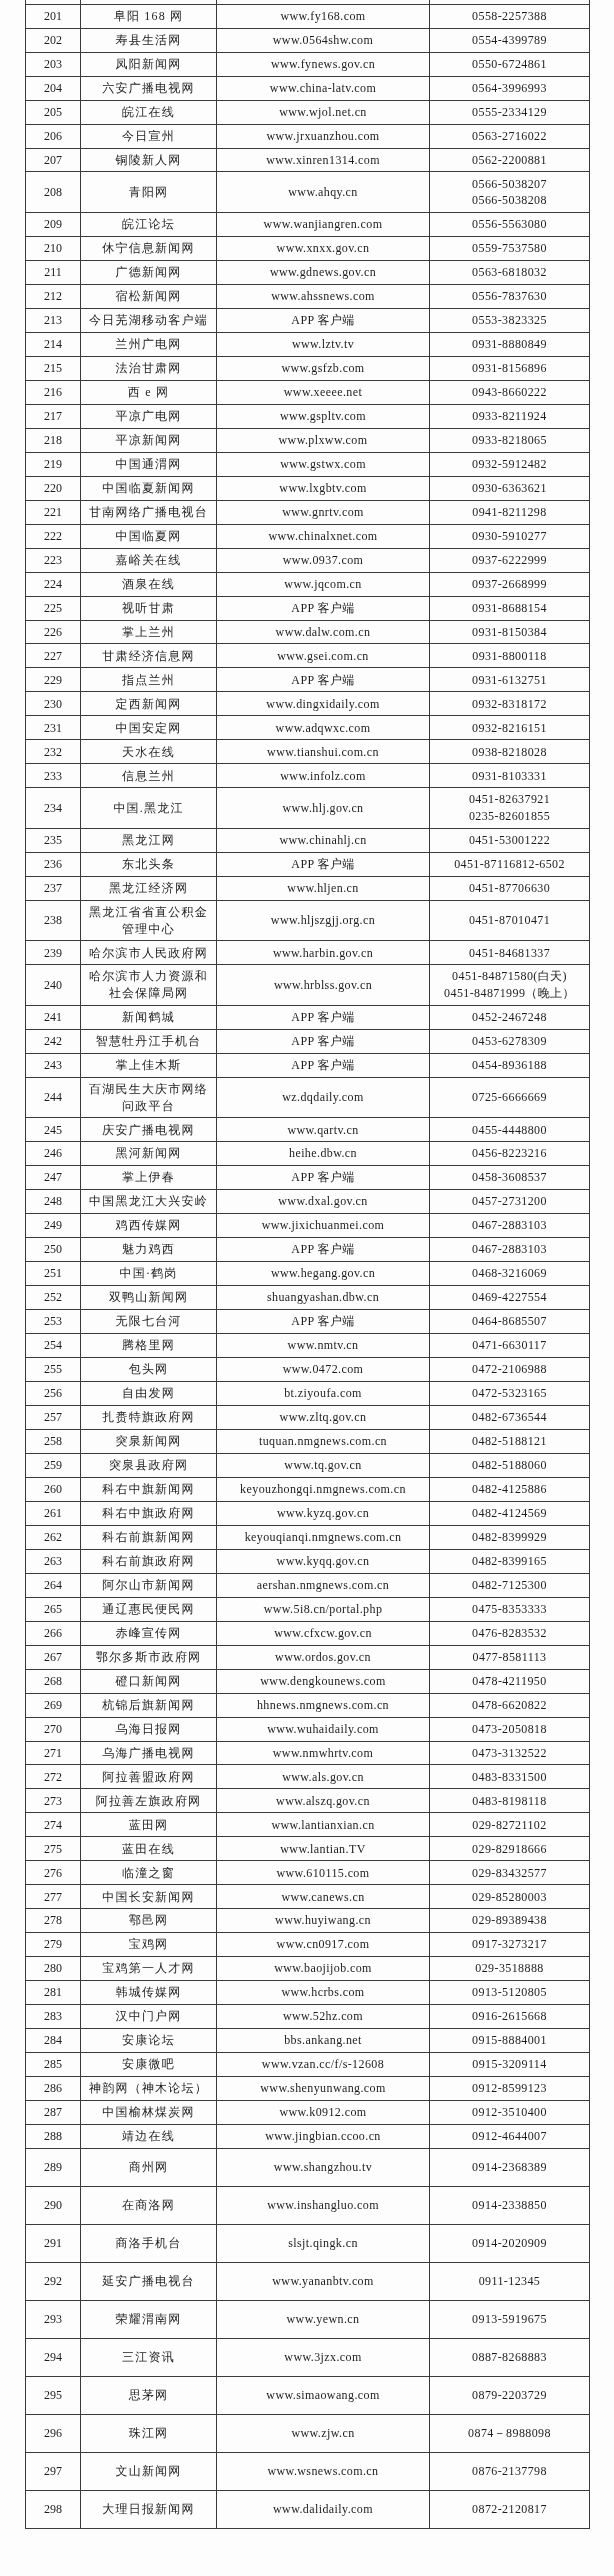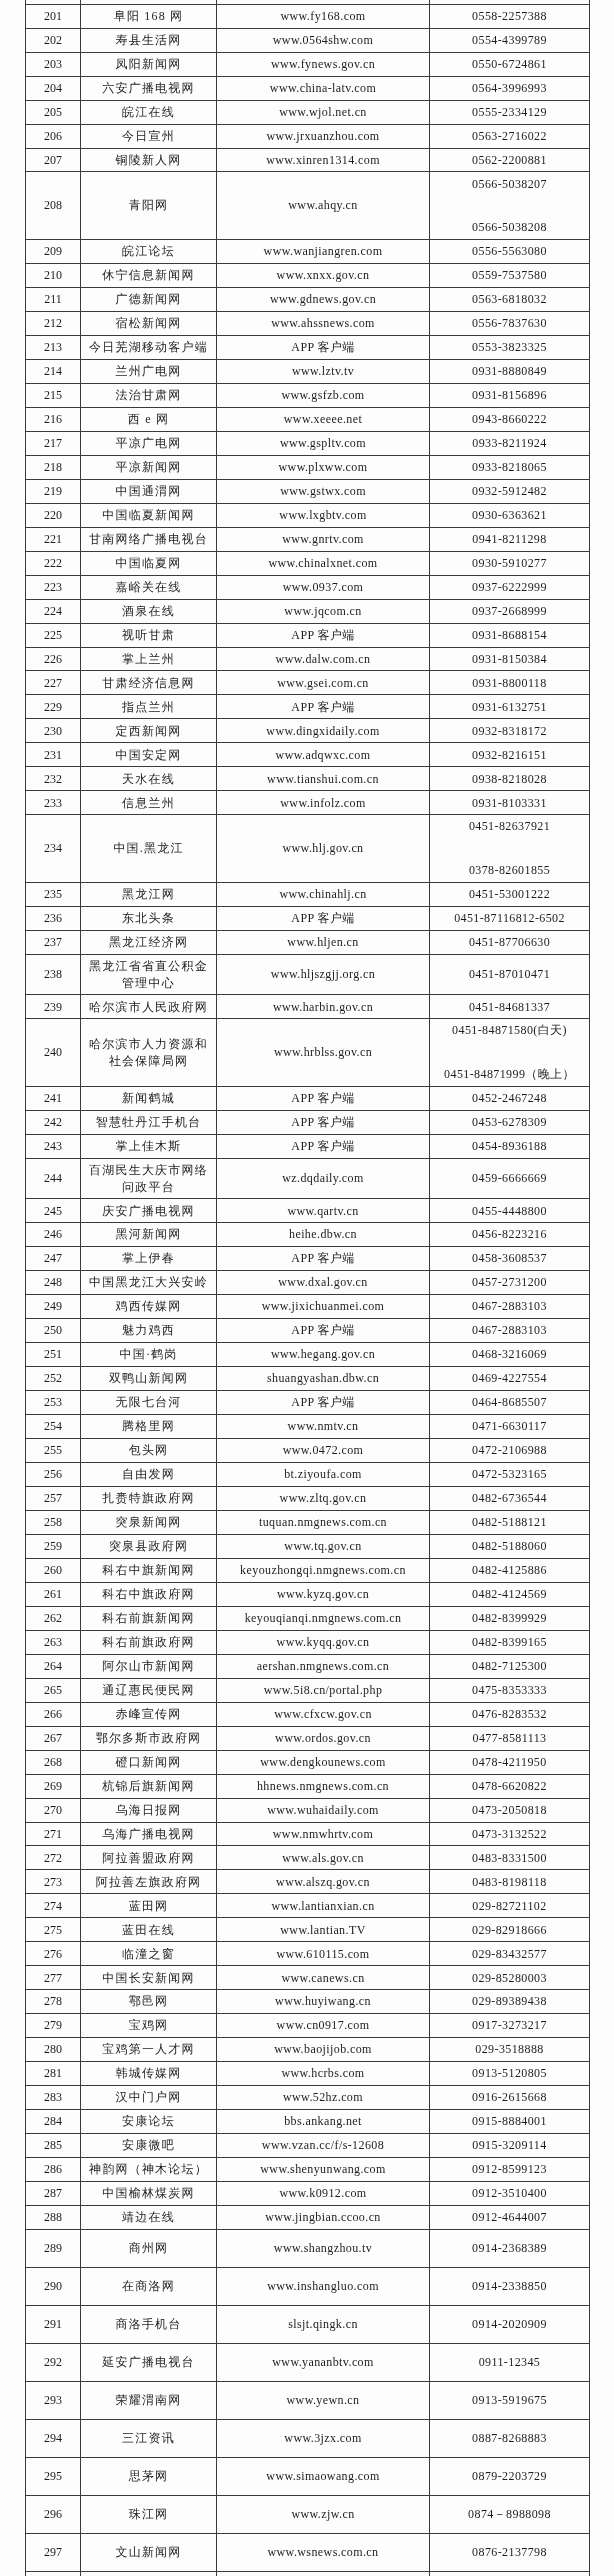--- a/index.html
+++ b/index.html
@@ -35,21 +35,21 @@
     box-sizing:border-box;
     padding:3.2px 1.6px;
     font-size:12px;
     line-height:16.6px;
   }
   .cell.num{width:55px;border-right:0.8px solid #3a3a3a;}
   .cell.name{width:136px;border-right:0.8px solid #3a3a3a;letter-spacing:1.2px;}
   .cell.url{width:213px;border-right:0.8px solid #3a3a3a;letter-spacing:0.4px;}
   .cell.tel{flex:1;letter-spacing:0.4px;}
   .partial-top .cell,.partial-bottom .cell{padding:0;}
-  .cell.tel .line + .line{margin-top:27px;}
+  .cell.tel .line + .line{margin-top:0;}
   .line{white-space:nowrap;}
 </style>
 </head>
 <body>
 
 <div class="page">
   <div class="table">
 
     <div class="row partial-top">
       <div class="cell num"></div>
@@ -513,21 +513,21 @@
             <div class="line">234</div>
           </div>
           <div class="cell name">
             <div class="line">中国.黑龙江</div>
           </div>
           <div class="cell url">
             <div class="line">www.hlj.gov.cn</div>
           </div>
           <div class="cell tel">
             <div class="line">0451-82637921</div>
-            <div class="line">0378-82601855</div>
+            <div class="line">0235-82601855</div>
           </div>
         </div>
         <div class="row">
           <div class="cell num">
             <div class="line">235</div>
           </div>
           <div class="cell name">
             <div class="line">黑龙江网</div>
           </div>
           <div class="cell url">
@@ -657,21 +657,21 @@
             <div class="line">244</div>
           </div>
           <div class="cell name">
             <div class="line">百湖民生大庆市网络</div>
             <div class="line">问政平台</div>
           </div>
           <div class="cell url">
             <div class="line">wz.dqdaily.com</div>
           </div>
           <div class="cell tel">
-            <div class="line">0459-6666669</div>
+            <div class="line">0725-6666669</div>
           </div>
         </div>
         <div class="row">
           <div class="cell num">
             <div class="line">245</div>
           </div>
           <div class="cell name">
             <div class="line">庆安广播电视网</div>
           </div>
           <div class="cell url">

